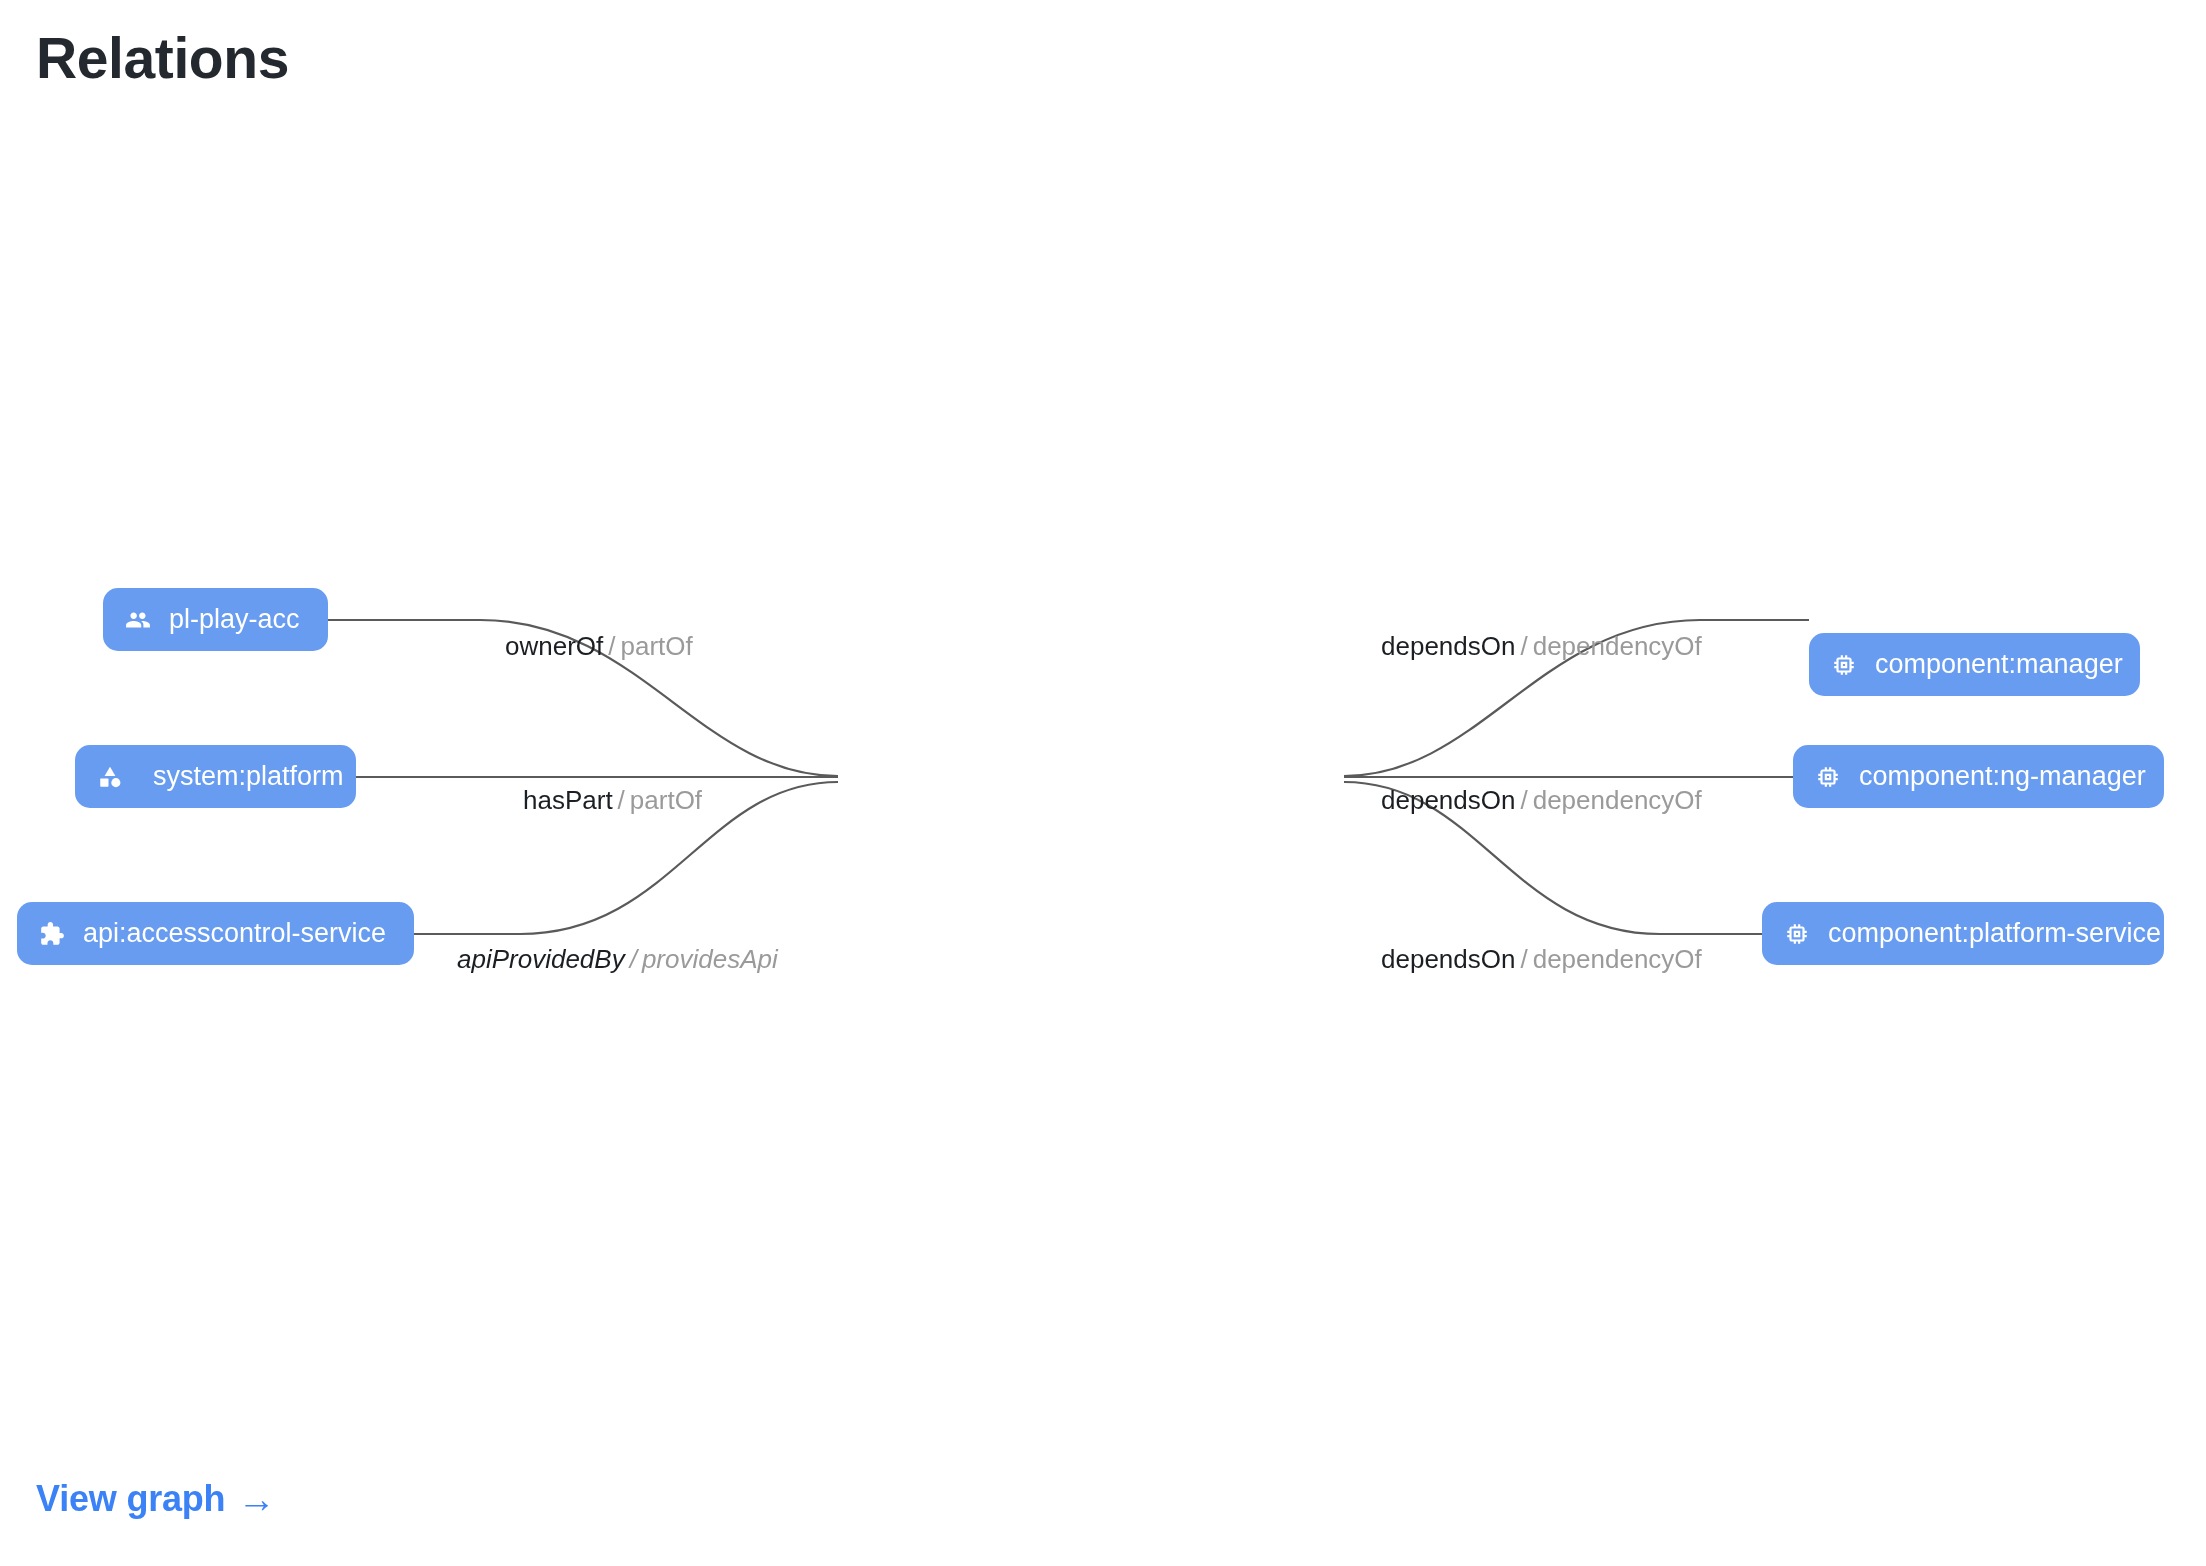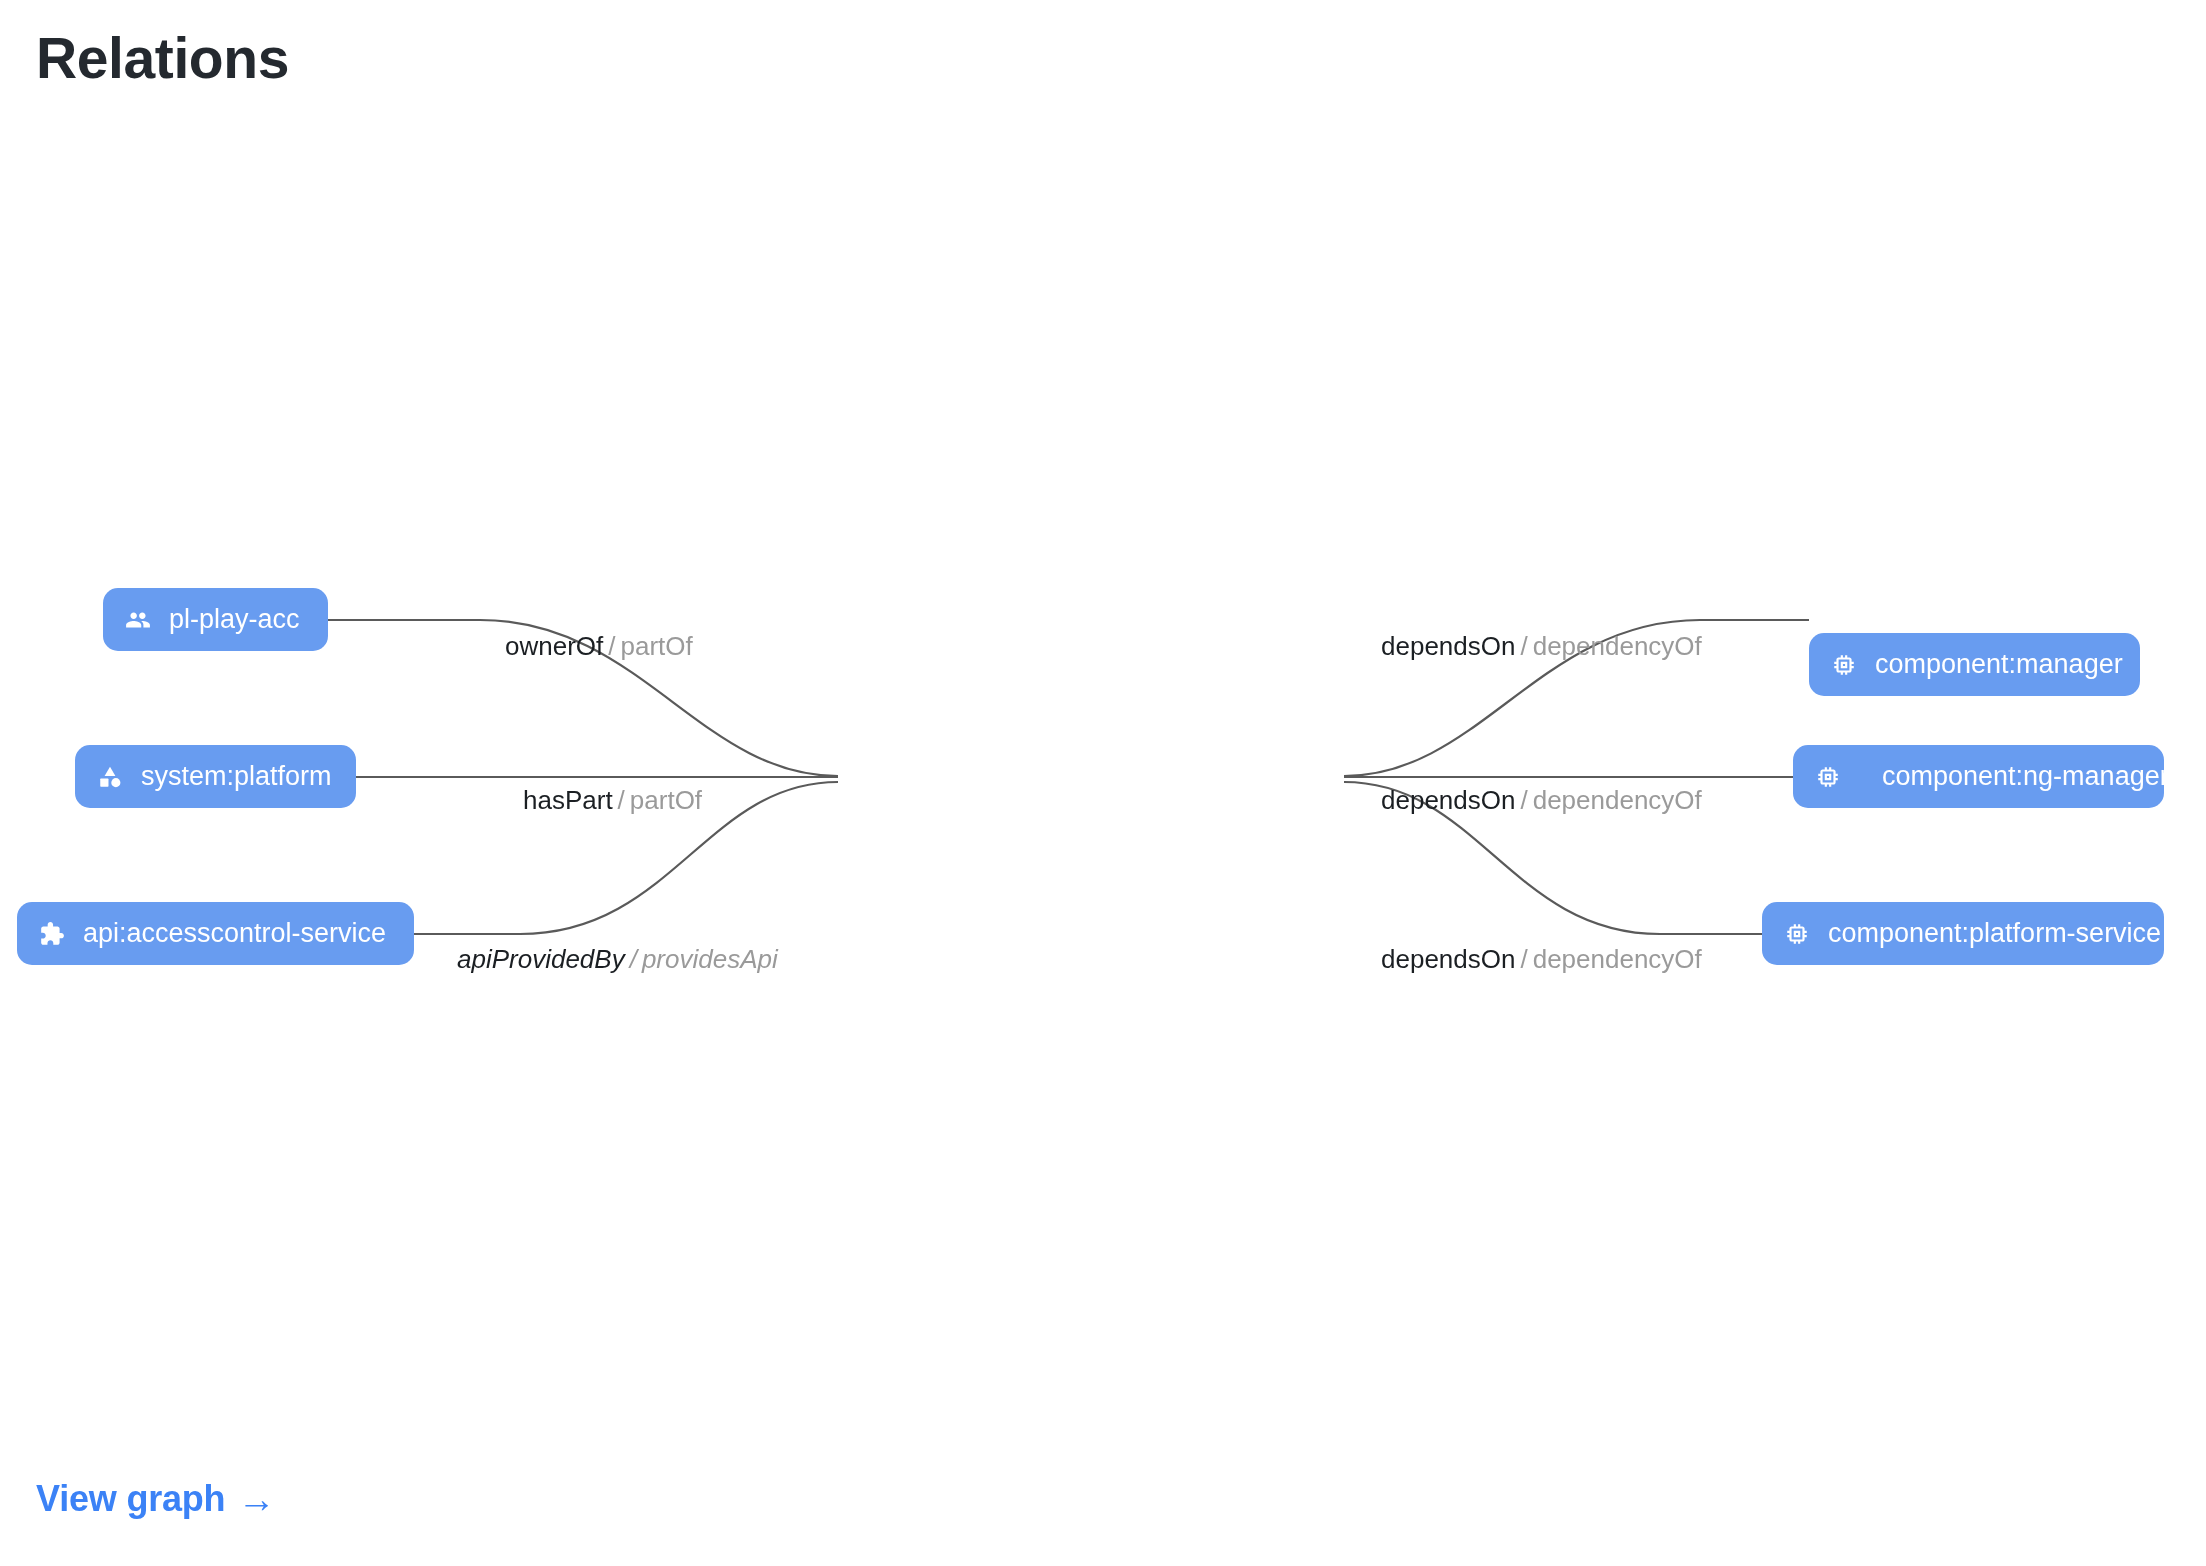--- a/index.html
+++ b/index.html
@@ -126,21 +126,21 @@
     <div class="edge-label" style="left: 1381px; top: 787px;"><span class="rel-forward">dependsOn</span><span class="rel-sep">/</span><span class="rel-reverse">dependencyOf</span></div>
     <div class="edge-label" style="left: 1381px; top: 946px;"><span class="rel-forward">dependsOn</span><span class="rel-sep">/</span><span class="rel-reverse">dependencyOf</span></div>
     <div class="graph-node kind-blue" style="left: 103px; top: 588px; width: 225px; background: rgb(104, 156, 240);">
       <span class="node-icon">
         <svg viewBox="0 0 24 24" fill="#ffffff">
           <path d="M16 11c1.66 0 2.99-1.34 2.99-3S17.66 5 16 5c-1.66 0-3 1.34-3 3s1.34 3 3 3zm-8 0c1.66 0 2.99-1.34 2.99-3S9.66 5 8 5C6.34 5 5 6.34 5 8s1.34 3 3 3zm0 2c-2.33 0-7 1.17-7 3.5V19h14v-2.5c0-2.33-4.67-3.5-7-3.5zm8 0c-.29 0-.62.02-.97.05 1.16.84 1.97 1.97 1.97 3.45V19h6v-2.5c0-2.33-4.67-3.5-7-3.5z"></path>
         </svg>
       </span>
       <span class="node-label">pl-play-acc</span>
     </div>
-    <div class="graph-node kind-blue" style="left: 75px; top: 745px; width: 281px; background: rgb(104, 156, 240);">
+    <div class="graph-node kind-blue" style="left: 75px; top: 745px; width: 281px; background: rgb(104, 156, 240); gap: 12px;">
       <span class="node-icon">
         <svg viewBox="0 0 24 24" fill="#ffffff">
           <path d="M12 2.5 17 11H7l5-8.5z"></path>
           <rect x="3" y="13.4" width="7.6" height="7.6" rx="0.6"></rect>
           <circle cx="17.4" cy="17.2" r="4.2"></circle>
         </svg>
       </span>
       <span class="node-label">system:platform</span>
     </div>
     <div class="graph-node kind-blue" style="left: 17px; top: 902px; width: 397px; background: rgb(104, 156, 240);">
@@ -152,21 +152,21 @@
       <span class="node-label">api:accesscontrol-service</span>
     </div>
     <div class="graph-node kind-blue" style="left: 1809px; top: 588px; width: 331px; background: rgb(104, 156, 240); margin-top: 45px;">
       <span class="node-icon">
         <svg viewBox="0 0 24 24" fill="#ffffff">
           <path d="M15 9H9v6h6V9zm-2 4h-2v-2h2v2zm8-2V9h-2V7c0-1.1-.9-2-2-2h-2V3h-2v2h-2V3H9v2H7c-1.1 0-2 .9-2 2v2H3v2h2v2H3v2h2v2c0 1.1.9 2 2 2h2v2h2v-2h2v2h2v-2h2c1.1 0 2-.9 2-2v-2h2v-2h-2v-2h2zm-4 6H7V7h10v10z"></path>
         </svg>
       </span>
       <span class="node-label">component:manager</span>
     </div>
-    <div class="graph-node kind-blue" style="left: 1793px; top: 745px; width: 371px; background: rgb(104, 156, 240); gap: 23px;">
+    <div class="graph-node kind-blue" style="left: 1793px; top: 745px; width: 371px; background: rgb(104, 156, 240);">
       <span class="node-icon">
         <svg viewBox="0 0 24 24" fill="#ffffff">
           <path d="M15 9H9v6h6V9zm-2 4h-2v-2h2v2zm8-2V9h-2V7c0-1.1-.9-2-2-2h-2V3h-2v2h-2V3H9v2H7c-1.1 0-2 .9-2 2v2H3v2h2v2H3v2h2v2c0 1.1.9 2 2 2h2v2h2v-2h2v2h2v-2h2c1.1 0 2-.9 2-2v-2h2v-2h-2v-2h2zm-4 6H7V7h10v10z"></path>
         </svg>
       </span>
       <span class="node-label">component:ng-manager</span>
     </div>
     <div class="graph-node kind-blue" style="left: 1762px; top: 902px; width: 402px; background: rgb(104, 156, 240);">
       <span class="node-icon">
         <svg viewBox="0 0 24 24" fill="#ffffff">

